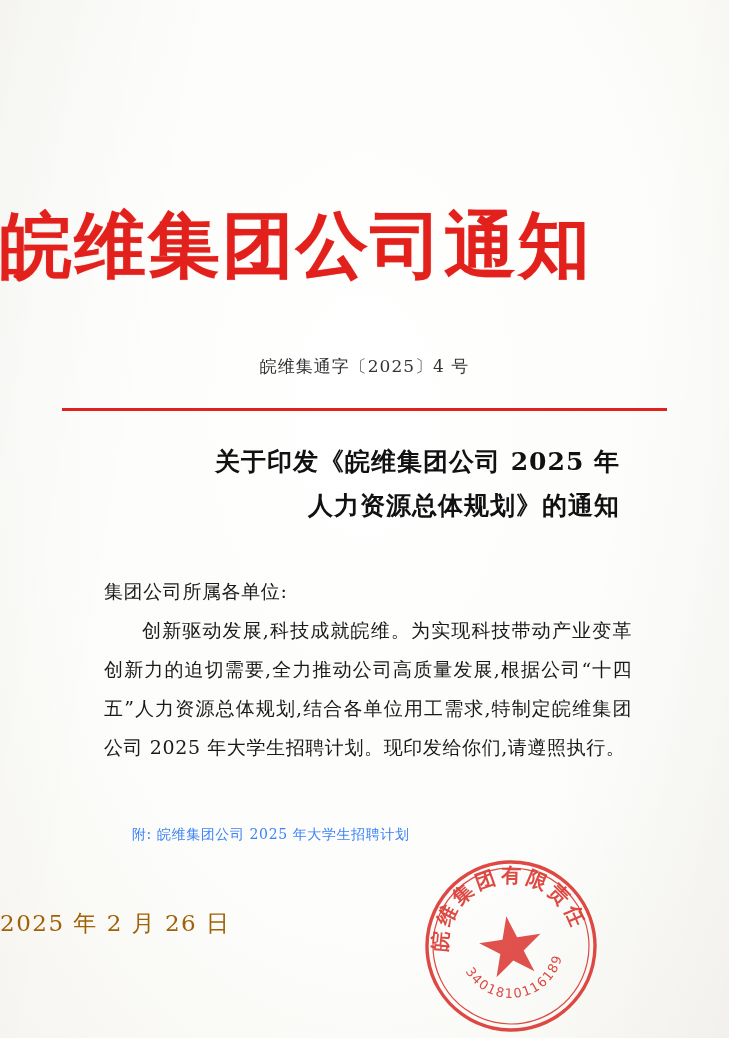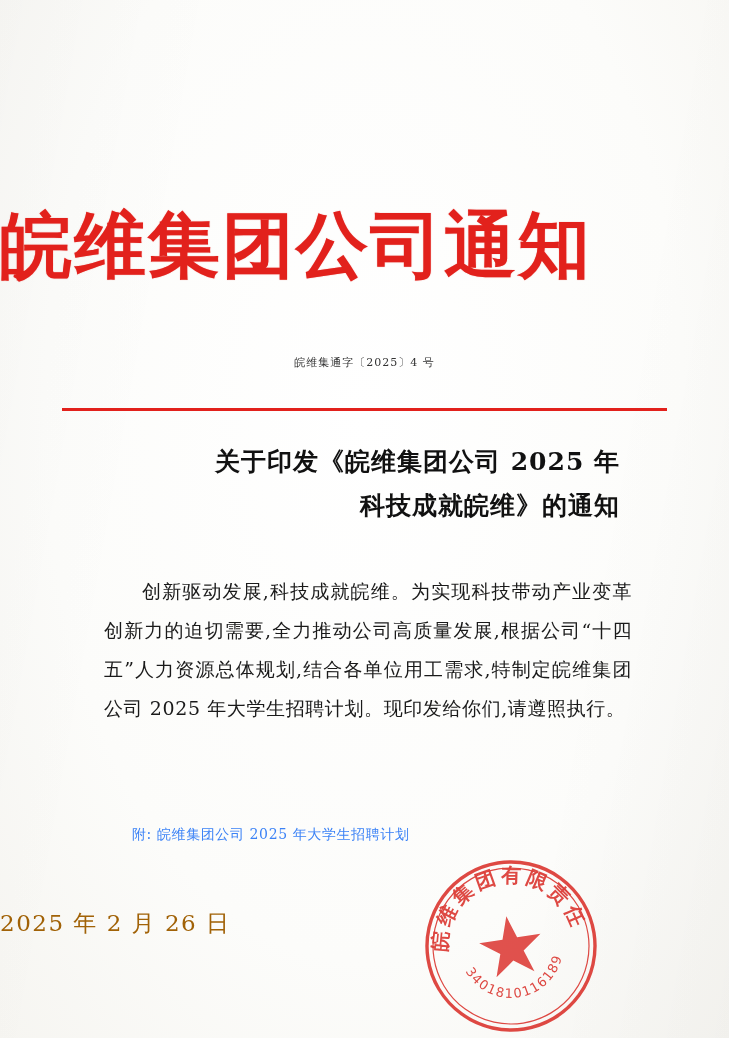--- a/index.html
+++ b/index.html
@@ -51,21 +51,21 @@
     text-shadow: 0 0 1px rgba(226,33,28,0.5);
   }
 
   .doc-number {
     position: absolute;
     top: 355px;
     left: 0;
     right: 0;
     text-align: center;
     color: #333;
-    font-size: 11px;
+    font-size: 17px;
     letter-spacing: 1px;
   }
 
   .red-rule {
     position: absolute;
     top: 408px;
     left: 62px;
     width: 605px;
     height: 3px;
     background: #e2211c;
@@ -151,24 +151,25 @@
 <div class="doc">
 
   <div class="masthead">皖维集团公司通知</div>
 
   <div class="doc-number">皖维集通字〔2025〕4 号</div>
 
   <div class="red-rule"></div>
 
   <div class="title">
     <span class="title-line">关于印发《皖维集团公司 2025 年</span>
-    <span class="title-line">科技成就皖维》的通知</span>
+    <span class="title-line">人力资源总体规划》的通知</span>
   </div>
 
   <div class="body-block">
+    <p class="salutation">集团公司所属各单位:</p>
     <p class="para">创新驱动发展,科技成就皖维。为实现科技带动产业变革创新力的迫切需要,全力推动公司高质量发展,根据公司“十四五”人力资源总体规划,结合各单位用工需求,特制定皖维集团公司 2025 年大学生招聘计划。现印发给你们,请遵照执行。</p>
   </div>
 
   <div class="attachment">附: 皖维集团公司 2025 年大学生招聘计划</div>
 
   <div class="date">2025 年 2 月 26 日</div>
 
   <div class="seal">
     <svg width="176" height="176" viewBox="0 0 176 176" aria-hidden="true">
       <defs>

